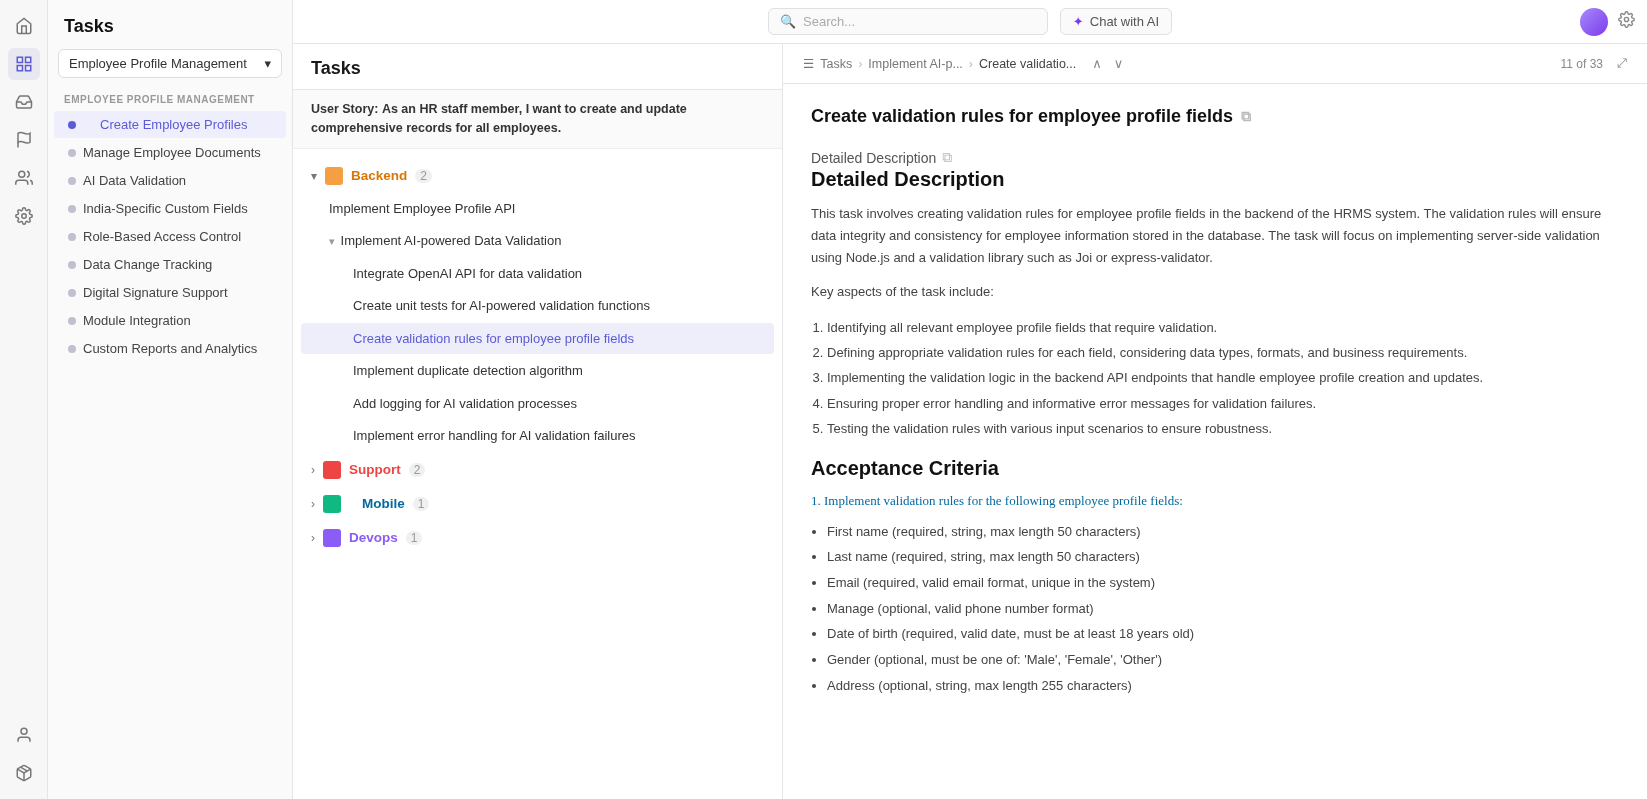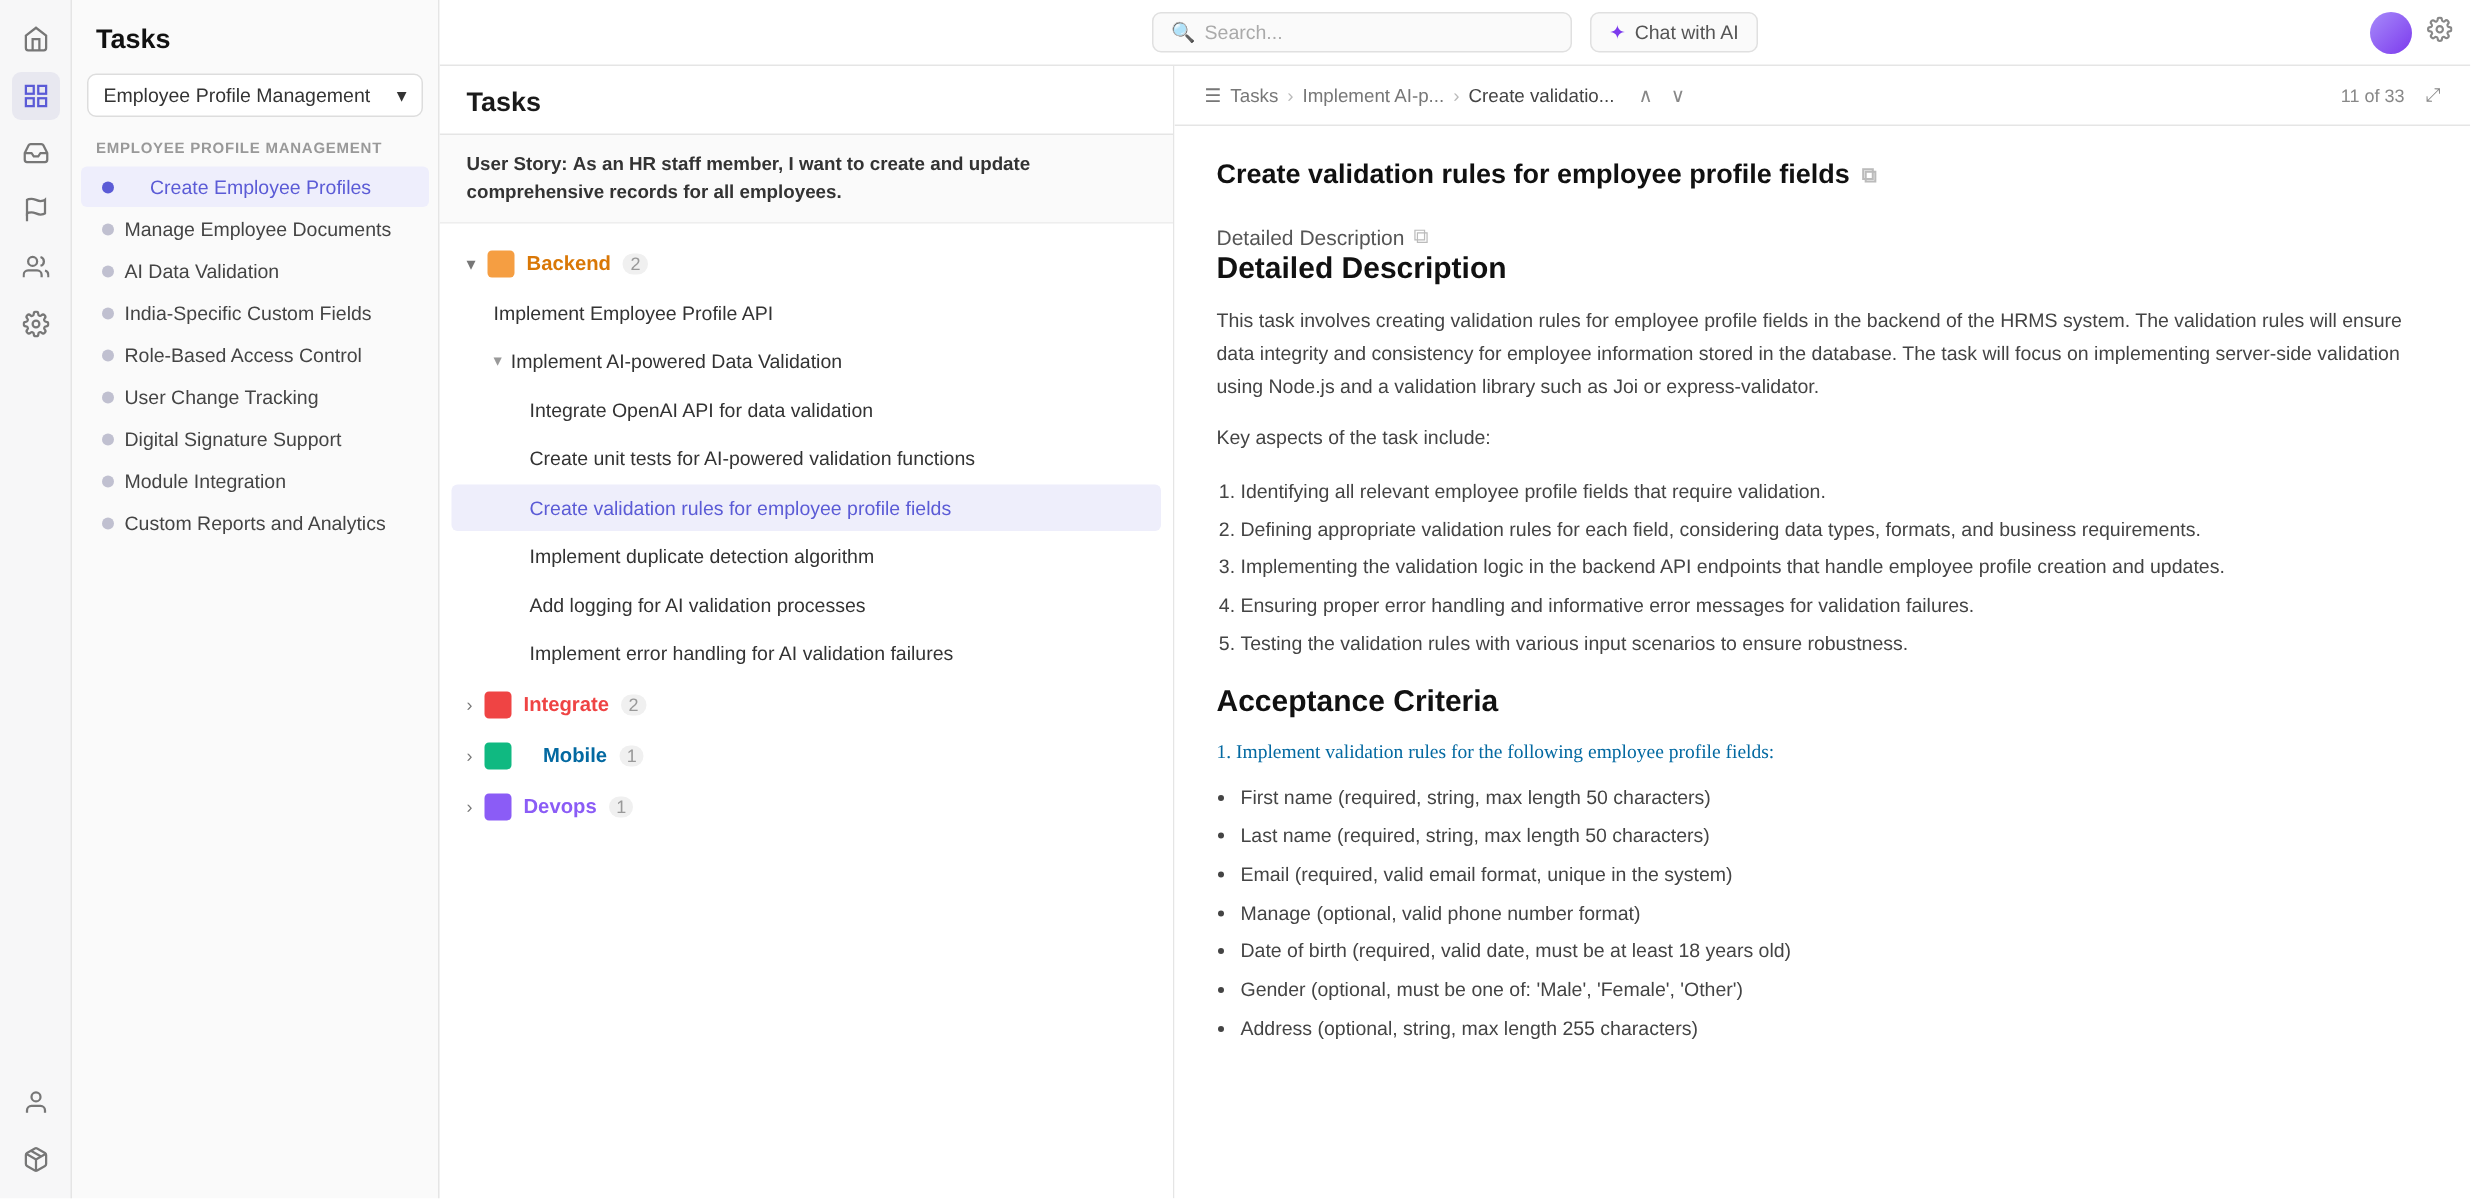--- a/index.html
+++ b/index.html
@@ -390,21 +390,21 @@
       <div class="sidebar-item">
         <span class="dot"></span>
         <span>India-Specific Custom Fields</span>
       </div>
       <div class="sidebar-item">
         <span class="dot"></span>
         <span>Role-Based Access Control</span>
       </div>
       <div class="sidebar-item">
         <span class="dot"></span>
-        <span>User Change Tracking</span>
+        <span>Data Change Tracking</span>
       </div>
       <div class="sidebar-item">
         <span class="dot"></span>
         <span>Digital Signature Support</span>
       </div>
       <div class="sidebar-item">
         <span class="dot"></span>
         <span>Module Integration</span>
       </div>
       <div class="sidebar-item">
@@ -460,21 +460,21 @@
           </div>
           <div class="task-item" style="padding-left: 52px;">Integrate OpenAI API for data validation</div>
           <div class="task-item" style="padding-left: 52px;">Create unit tests for AI-powered validation functions</div>
           <div class="task-item selected" style="padding-left: 52px;">Create validation rules for employee profile fields</div>
           <div class="task-item" style="padding-left: 52px;">Implement duplicate detection algorithm</div>
           <div class="task-item" style="padding-left: 52px;">Add logging for AI validation processes</div>
           <div class="task-item" style="padding-left: 52px;">Implement error handling for AI validation failures</div>
           <div class="group-header">
             <span class="group-toggle">›</span>
             <span class="icon-square frontend" style="background: rgb(239, 68, 68);"></span>
-            <span class="group-name frontend">Integrate</span>
+            <span class="group-name frontend">Support</span>
             <span class="group-count">2</span>
           </div>
           <div class="group-header">
             <span class="group-toggle">›</span>
             <span class="icon-square mobile" style="background: rgb(16, 185, 129);"></span>
             <span class="group-name mobile">Mobile</span>
             <span class="group-count">1</span>
           </div>
           <div class="group-header">
             <span class="group-toggle">›</span>

